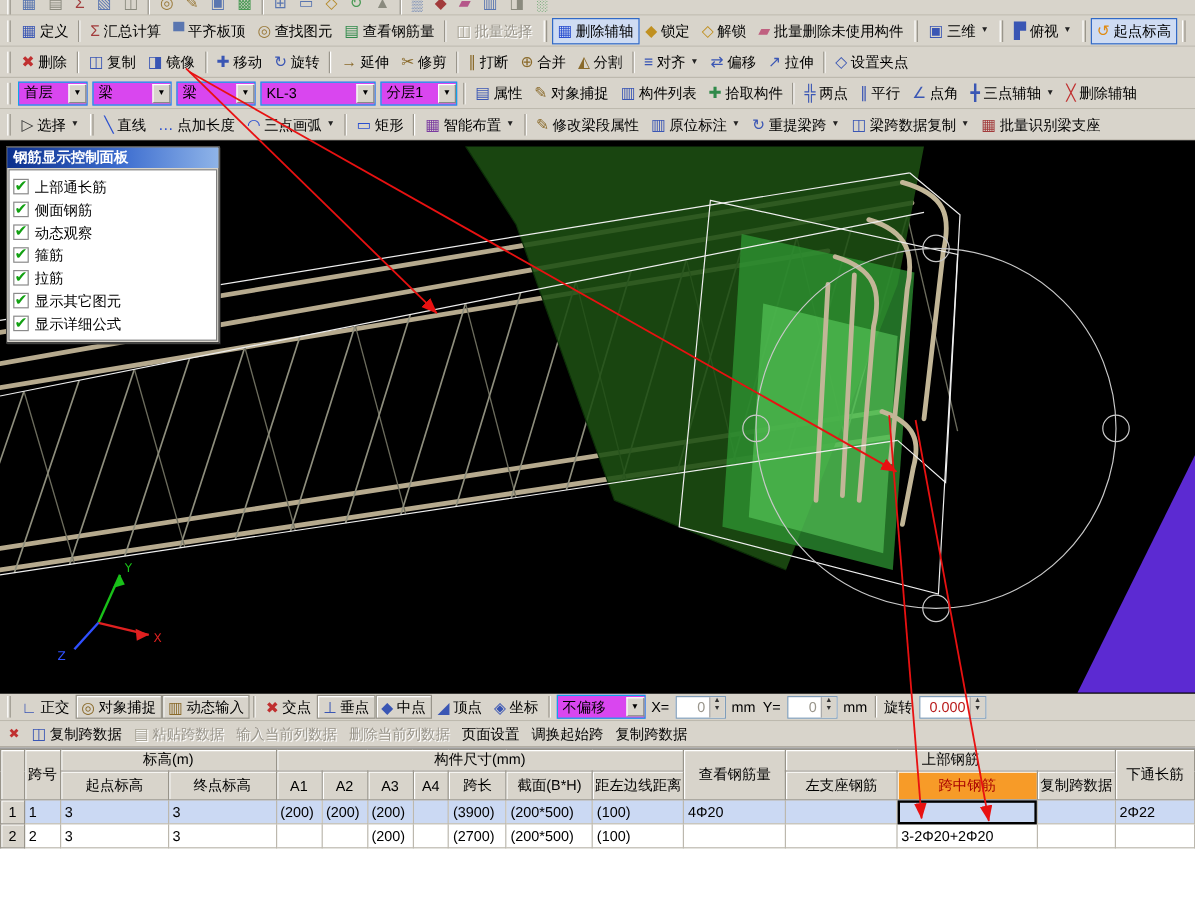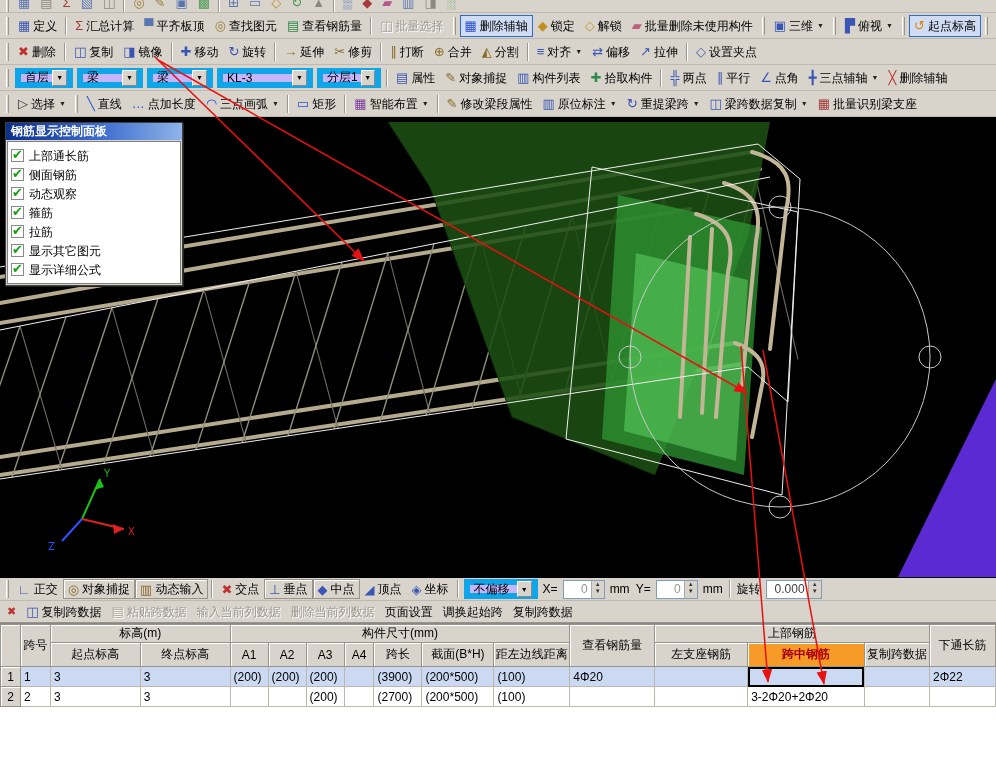--- a/index.html
+++ b/index.html
@@ -14,25 +14,25 @@
   .sep{width:2px;height:18px;border-left:1px solid #9a968c;border-right:1px solid #ffffff;margin:0 3px;flex-shrink:0;}
   .tbtn{display:inline-flex;align-items:center;gap:3px;background:transparent;border:1px solid transparent;height:22px;padding:0 4px;font:inherit;color:#000;flex-shrink:0;}
   .tbtn.box{border:1px solid #98948a;background:#d8d4cb;box-shadow:inset 1px 1px 0 #fff;height:20px;}
   .tbtn.pressed{border:1px solid #3169c6;background:#cfdcf3;}
   .tbtn.dis{color:#9a968c;text-shadow:1px 1px 0 #fff;}
   .tbtn.dis .ticon{color:#aaa69a !important;}
   .ticon{font-size:13px;line-height:1;}
   .tlab{line-height:1;}
   .tarr{font-size:7px;color:#222;margin-left:1px;}
   .tlbl{margin:0 3px;flex-shrink:0;}
-  .combo{display:inline-flex;align-items:center;height:20px;background:#c4b5fd;border:6px solid #0ea5e9;margin:0 2px;padding-left:4px;justify-content:space-between;flex-shrink:0;}
+  .combo{display:inline-flex;align-items:center;height:20px;background:#d946ef;border:1px solid #0ea5e9;margin:0 2px;padding-left:4px;justify-content:space-between;flex-shrink:0;}
   .combo-val{overflow:hidden;}
   .combo-arr{width:15px;height:16px;background:#d8d4cb;border:1px solid #fff;border-right-color:#888;border-bottom-color:#888;font-size:7px;display:inline-flex;align-items:center;justify-content:center;margin-left:4px;color:#000;}
   .spin{display:inline-flex;align-items:center;background:#fff;border:1px solid #7f9db9;height:19px;margin:0 2px;flex-shrink:0;}
-  .spin-val{flex:1;padding:0 3px;text-align:right;color:#404040;}
+  .spin-val{flex:1;padding:0 3px;text-align:right;color:#b91c1c;}
   .spin.dis .spin-val{color:#9a968c;}
   .spin-arrs{width:13px;height:17px;font-size:6px;line-height:7px;color:#333;background:#d8d4cb;border-left:1px solid #aaa;text-align:center;}
   .closex{font-size:11px;color:#c03030;margin:0 5px;flex-shrink:0;}
 
   
   #viewport{position:relative;width:996px;height:461px;background:#000;}
   #scene{position:absolute;left:0;top:0;}
   #panel{position:absolute;left:5px;top:5px;width:178px;background:#d8d4cb;border:1px solid #404040;box-shadow:1px 1px 0 #222;z-index:10;}
   #panel-title{height:17px;background:linear-gradient(90deg,#0b2f8c,#3f6fd0 55%,#8fb4e8);color:#fff;font-weight:bold;padding:1px 5px;font-size:12px;line-height:15px;}
   #panel-body{background:#fff;border:1px solid #808080;margin:1px;padding:4px 3px;}
@@ -47,21 +47,21 @@
   
   #tablewrap{width:996px;height:142px;background:#fff;border-top:1px solid #888;overflow:hidden;}
   #grid{border-collapse:collapse;table-layout:fixed;font-size:12px;}
   #grid th,#grid td{font-weight:normal;white-space:nowrap;overflow:hidden;}
   #grid thead th{background:#d8d4cb;border:1px solid #98948a;box-shadow:inset 1px 1px 0 #fff;height:18px;padding:0 1px;text-align:center;}
   #grid thead tr:nth-child(2) th{height:24px;}
   #grid tbody th{background:#d8d4cb;border:1px solid #98948a;box-shadow:inset 1px 1px 0 #fff;height:20px;text-align:center;}
   #grid td{border:1px solid #bcb8ae;padding:0 3px;height:20px;background:#fff;text-align:left;}
   #grid tr.selrow td{background:#cbd9f3;}
   #grid td.selcell{outline:2px solid #000;outline-offset:-2px;background:#fff;}
-  #grid th.hl{background:#f79b28;color:#a80000;font-weight:bold;}
+  #grid th.hl{background:#f79b28;color:#a80000;font-weight:normal;}
 
   
   #overlay{position:absolute;left:0;top:0;z-index:60;pointer-events:none;}
 </style>
 </head>
 <body>
 
 <div id="tb1" class="toolbar">
     <span class="handle"></span>
     <button class="tbtn icononly">

